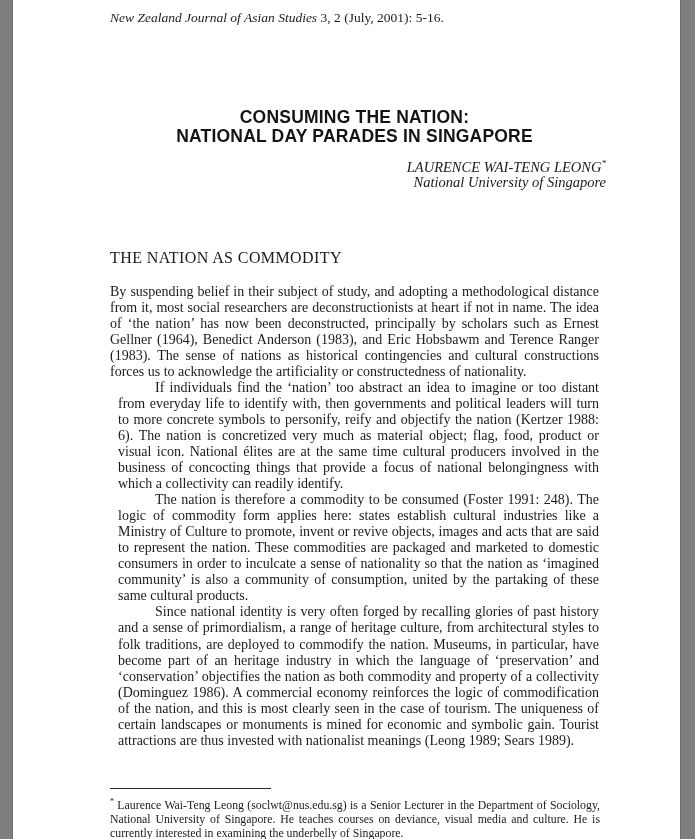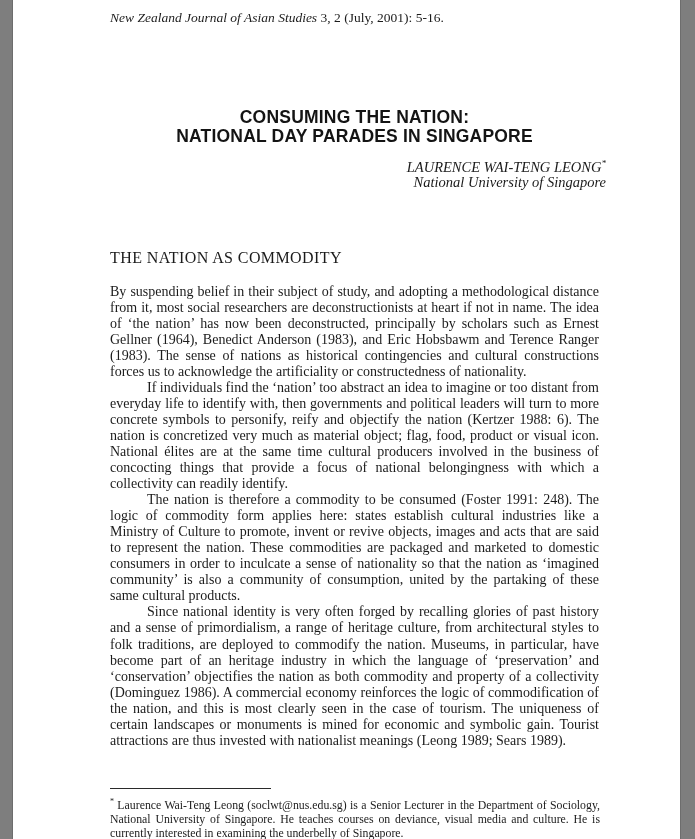--- a/index.html
+++ b/index.html
@@ -64,21 +64,21 @@
   }
 
   .body-text {
     position: absolute;
     left: 110px; top: 283.5px; width: 489px;
     font-size: 14px;
     line-height: 16.05px;
     text-align: justify;
   }
   .body-text p { margin: 0; }
-  .body-text p.indent { text-indent: 37px; }
+  .body-text p.indent { text-indent: 37px; margin-left: 8px; }
 
   .footnote-rule {
     position: absolute;
     left: 110px; top: 788px;
     width: 161px; height: 1.3px;
     background: #2a2a2a;
   }
   .footnote {
     position: absolute;
     left: 110px; top: 795px; width: 490px;

